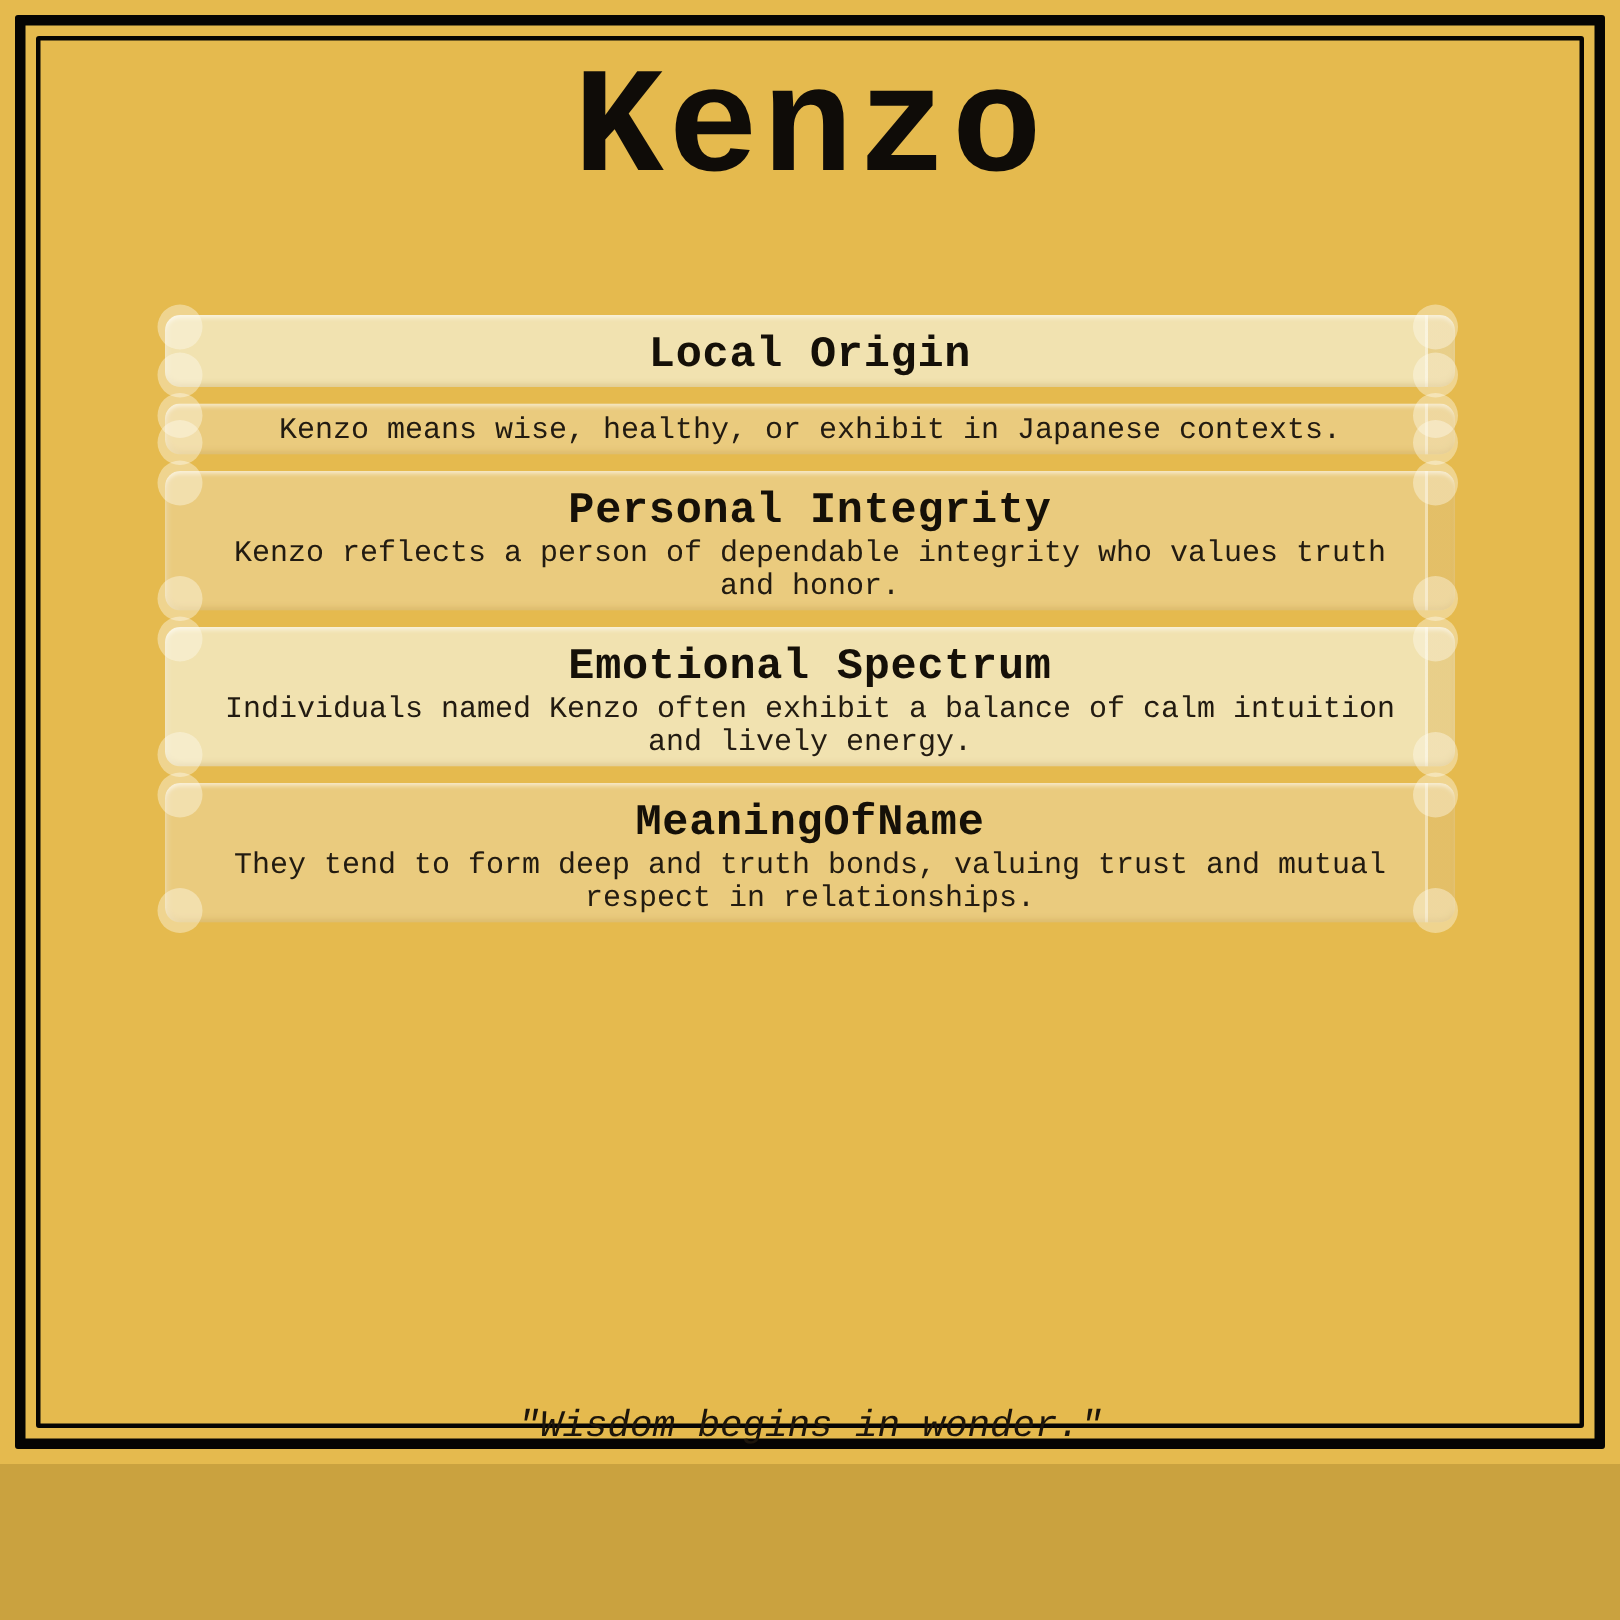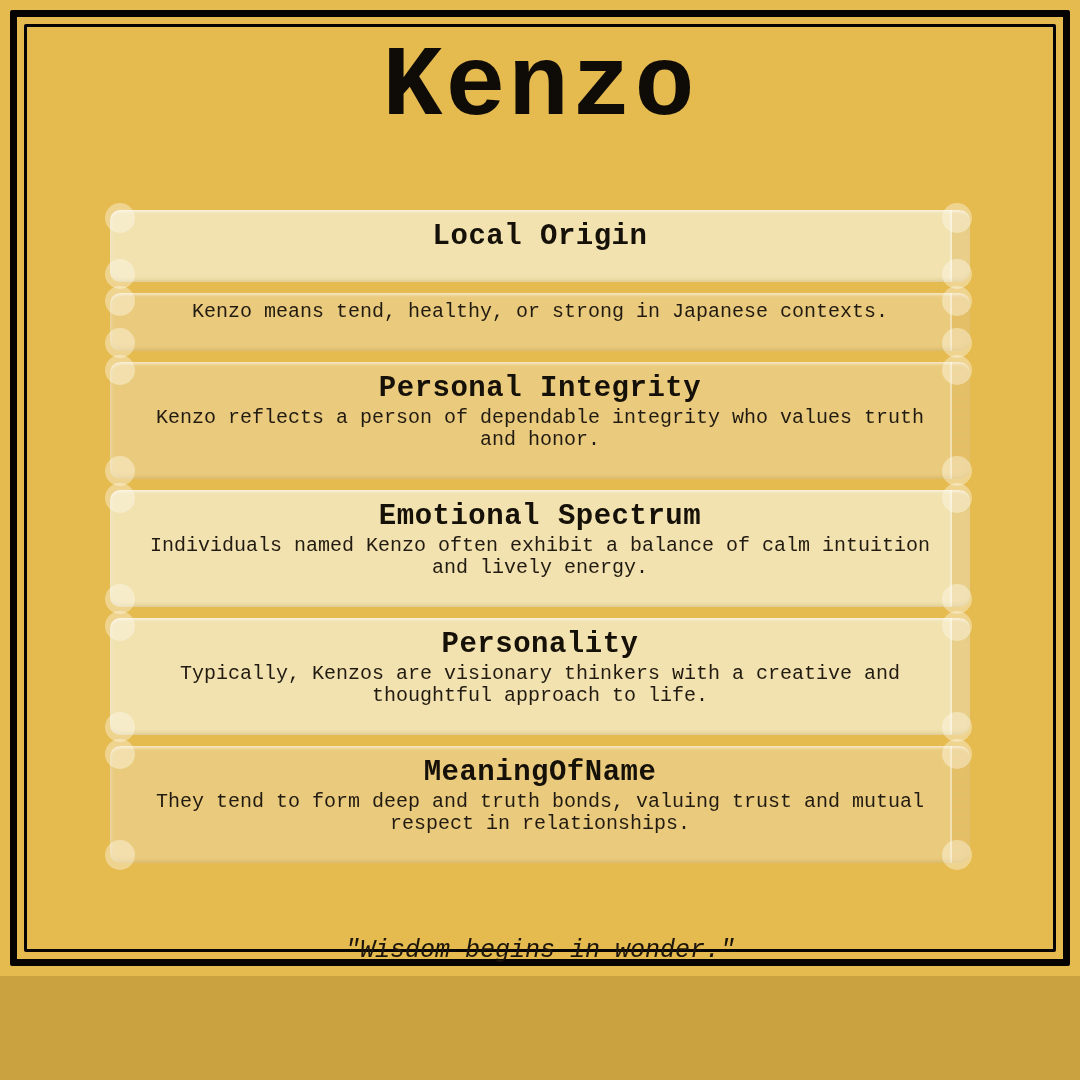--- a/index.html
+++ b/index.html
@@ -22,21 +22,21 @@
     font-size:100px;line-height:1;font-weight:bold;letter-spacing:3px;
     color:#0F0C08;
   }
 
   main.sections{position:absolute;top:210px;left:110px;width:860px;}
 
   .card{
     position:relative;
     border-radius:10px;
     margin-bottom:11px;
-    padding:8px 34px 27px;
+    padding:8px 34px 3px;
     text-align:center;
     box-shadow:
       inset 0 3px 3px -1px rgba(255,255,255,0.55),
       inset 3px 0 4px -2px rgba(255,255,255,0.35),
       inset 0 -3px 5px -2px rgba(150,103,18,0.28);
     background-image:linear-gradient(
       to right,
       rgba(255,255,255,0) 0,
       rgba(255,255,255,0) calc(100% - 20px),
       rgba(255,255,255,0.40) calc(100% - 20px),
@@ -99,49 +99,41 @@
       <span class="bead bl"></span>
       <span class="bead br"></span>
       <h2>Local Origin</h2>
     </section>
 
     <section class="card dark">
       <span class="bead tl"></span>
       <span class="bead tr"></span>
       <span class="bead bl"></span>
       <span class="bead br"></span>
-      <p>Kenzo means tend, healthy, or strong in Japanese contexts.</p>
+      <p>Kenzo means wise, healthy, or exhibit in Japanese contexts.</p>
     </section>
 
     <section class="card dark">
       <span class="bead tl"></span>
       <span class="bead tr"></span>
       <span class="bead bl"></span>
       <span class="bead br"></span>
       <h2>Personal Integrity</h2>
       <p>Kenzo reflects a person of dependable integrity who values truth and honor.</p>
     </section>
 
     <section class="card light">
       <span class="bead tl"></span>
       <span class="bead tr"></span>
       <span class="bead bl"></span>
       <span class="bead br"></span>
       <h2>Emotional Spectrum</h2>
       <p>Individuals named Kenzo often exhibit a balance of calm intuition and lively energy.</p>
     </section>
 
-    <section class="card light">
-      <span class="bead tl"></span>
-      <span class="bead tr"></span>
-      <span class="bead bl"></span>
-      <span class="bead br"></span>
-      <h2>Personality</h2>
-      <p>Typically, Kenzos are visionary thinkers with a creative and thoughtful approach to life.</p>
-    </section>
 
     <section class="card dark">
       <span class="bead tl"></span>
       <span class="bead tr"></span>
       <span class="bead bl"></span>
       <span class="bead br"></span>
       <h2>MeaningOfName</h2>
       <p>They tend to form deep and truth bonds, valuing trust and mutual respect in relationships.</p>
     </section>
 

